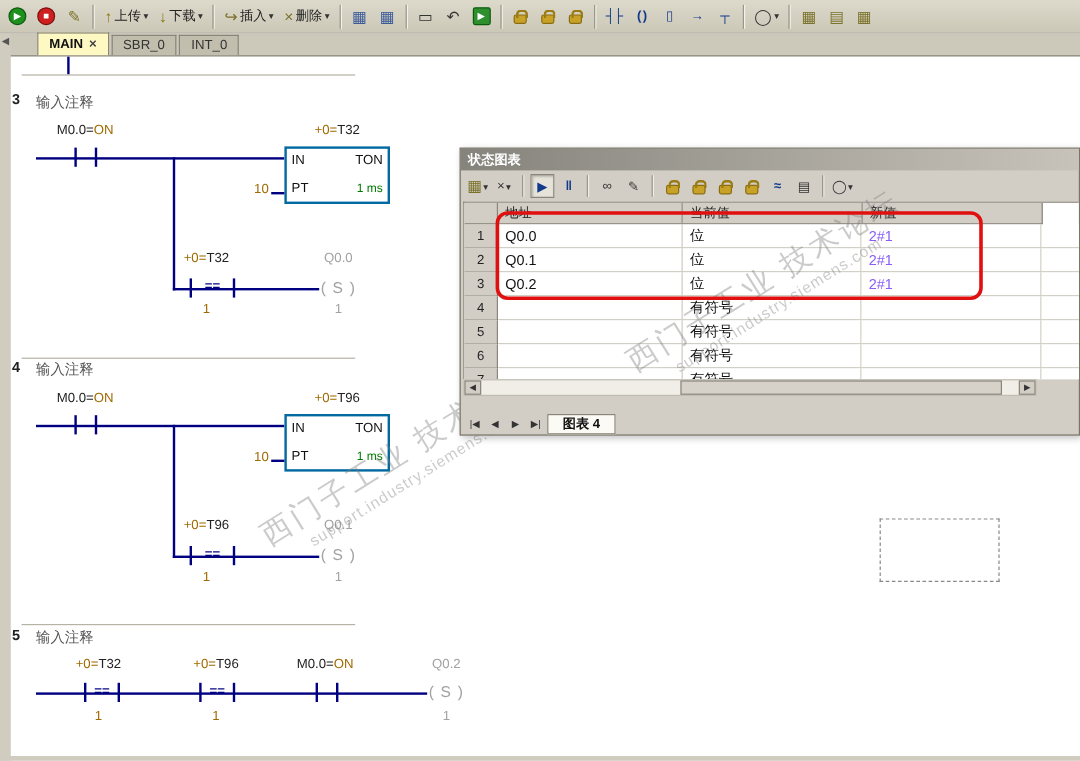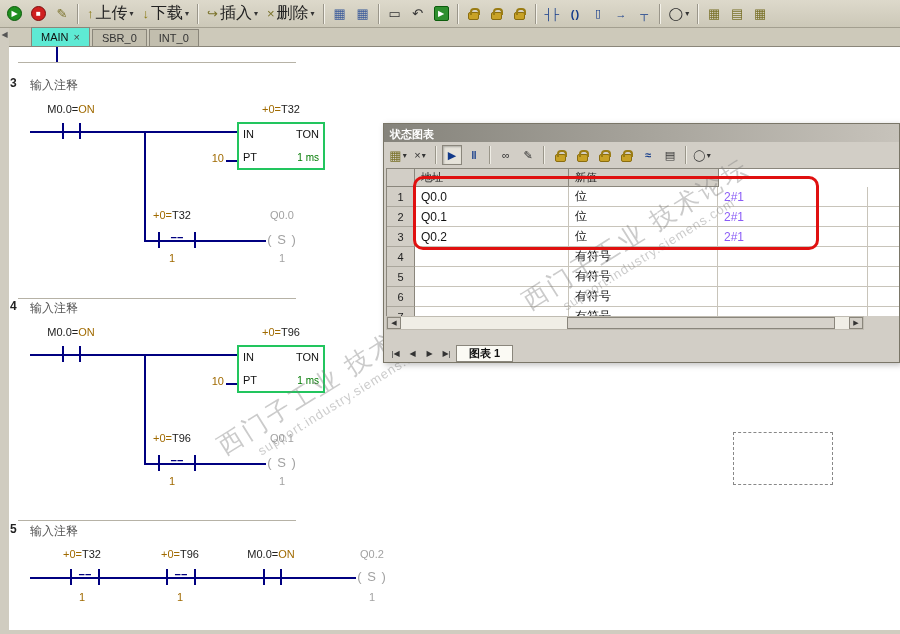--- a/index.html
+++ b/index.html
@@ -6,63 +6,63 @@
 html,body{width:900px;height:634px}
 body{position:relative;overflow:hidden;background:#fff;font-family:"Liberation Sans","DejaVu Sans",sans-serif;color:#222}
 
 .toolbar{position:absolute;left:0;top:0;width:900px;height:28px;background:linear-gradient(#ddd9cb,#ccc8b8);border-bottom:1px solid #a39f90;display:flex;align-items:center;padding:0 3px;gap:1px;z-index:30}
 .tbtn{height:22px;min-width:22px;display:flex;align-items:center;justify-content:center;gap:2px;padding:0 3px;font-size:13px;color:#333;border:1px solid transparent;border-radius:2px}
 .tsep{width:2px;height:20px;border-left:1px solid #9a968a;border-right:1px solid #f4f2ea;margin:0 3px}
 .circ{width:15px;height:15px;border-radius:50%;display:flex;align-items:center;justify-content:center;color:#fff;font-size:8px;line-height:1}
 .circ.green{background:#1f8f1f;border:1px solid #0c5c0c}
 .circ.red{background:#cf2020;border:1px solid #7c0f0f}
 .gsq{width:15px;height:15px;border-radius:2px;background:#2f8f2f;border:1px solid #0c5c0c;color:#fff;font-size:8px;display:flex;align-items:center;justify-content:center}
-.cnlabel{font-size:16px;color:#222;white-space:nowrap}
+.cnlabel{font-size:11px;color:#222;white-space:nowrap}
 .drop{font-size:8px;color:#333}
 .arrow-u{color:#8a7a10;font-weight:bold;font-size:13px}
 .arrow-d{color:#8a7a10;font-weight:bold;font-size:13px}
 .bluegrid{color:#3a5a9a;font-size:13px}
 .olivegl{color:#7a722a;font-size:13px}
 .toolgl{color:#123a8a;font-size:11px;font-weight:bold;letter-spacing:-1px}
 .mini-lock{width:11px;height:8px;background:#c8a227;border:1px solid #8a6d10;border-radius:2px;position:relative;margin-top:5px;display:inline-block}
 .mini-lock::before{content:"";position:absolute;top:-5px;left:1px;width:6px;height:5px;border:2px solid #9a7c14;border-bottom:none;border-radius:4px 4px 0 0}
 
 .tabbar{position:absolute;left:0;top:28px;width:900px;height:19px;background:#cdc9ba;border-bottom:1px solid #8a867a;display:flex;align-items:flex-end;padding-left:31px;z-index:30}
 .tab{height:17px;display:flex;align-items:center;gap:5px;padding:0 9px;font-size:11px;background:#c2beae;color:#333;border:1px solid #8a867a;border-bottom:none;margin-right:2px;white-space:nowrap}
-.tab.active{background:#5eead4;font-weight:normal;height:19px;color:#111}
+.tab.active{background:#fef9c3;font-weight:bold;height:19px;color:#111}
 .tabclose{font-size:11px;color:#444}
 .lstrip{position:absolute;left:0;top:28px;width:9px;height:606px;background:#d0ccc0;z-index:31;font-size:8px;color:#555;text-align:center;line-height:14px}
 .bstrip{position:absolute;left:0;bottom:0;width:900px;height:4px;background:#d0ccc0;z-index:29}
 
 .canvas{position:absolute;inset:0;z-index:5}
 .wh{position:absolute;height:2px;background:#000080}
 .wv{position:absolute;width:2px;background:#000080}
 .cbar{position:absolute;width:2px;height:16px;background:#000080}
 .sepline{position:absolute;height:1px;background:#b6b2a6}
 .nnum{position:absolute;font-size:12px;font-weight:bold;color:#222}
 .ncom{position:absolute;font-size:12px;color:#555}
 .llabel{position:absolute;font-size:11px;text-align:center;white-space:nowrap}
 .tr{text-align:right}
 .orange{color:#a06a00}
 .dark{color:#222}
 .gray{color:#a2a2a2}
 .cmpop{position:absolute;font-size:11px;font-weight:bold;color:#000080;text-align:center}
 .coilsym{position:absolute;font-size:13px;color:#a2a2a2;text-align:center;letter-spacing:1px}
-.tbox{position:absolute;border:2px solid #22c55e;background:#fff;font-size:11px;color:#111}
+.tbox{position:absolute;border:2px solid #0369a1;background:#fff;font-size:11px;color:#111}
 .tbox span{position:absolute;line-height:1}
 .tin{left:4px;top:5px}.ttype{right:4px;top:5px}.tpt{left:4px;bottom:5px}.tbase{right:4px;bottom:5px;color:#007a00;font-size:10px}
 
 .wm{position:absolute;display:flex;flex-direction:column;align-items:center;justify-content:center;transform:rotate(-32deg);color:rgba(125,125,125,.4);pointer-events:none}
 .wm .l1{font-size:25px;letter-spacing:3px;white-space:nowrap}
 .wm .l2{font-size:13px;letter-spacing:1px;white-space:nowrap}
 .wmA{left:430px;top:155px;width:420px;height:170px;z-index:12}
 .wmB{left:165px;top:315px;width:340px;height:140px;z-index:6}
 
 .swin{position:absolute;left:383px;top:123px;width:517px;height:240px;background:#d2cec6;border:1px solid #7a7668;box-shadow:2px 2px 6px rgba(0,0,0,.25);z-index:10}
-.stitle{height:18px;background:linear-gradient(90deg,#85837b,#c7c3bb);display:flex;align-items:flex-end;padding:0 6px;color:#fff;font-weight:bold;font-size:11px}
+.stitle{height:18px;background:linear-gradient(90deg,#85837b,#c7c3bb);display:flex;align-items:center;padding:0 6px;color:#fff;font-weight:bold;font-size:11px}
 .stoolbar{height:26px;display:flex;align-items:center;padding:0 4px;gap:2px}
 .sbtn{width:20px;height:20px;display:flex;align-items:center;justify-content:center;gap:1px;font-size:11px;color:#333;border:1px solid transparent}
 .sbtn.pressed{border:1px solid #8a867c;background:#e6e3da;box-shadow:inset 1px 1px 2px rgba(0,0,0,.25)}
 .ssep{width:2px;height:18px;border-left:1px solid #9a968a;border-right:1px solid #f0eee6;margin:0 3px}
 .navyg{color:#123a8a;font-weight:bold}
 .stablewrap{position:absolute;left:2px;top:44px;width:513px;height:148px;overflow:hidden;background:#fff;border-top:1px solid #8a867c;border-left:1px solid #8a867c}
 .shead{display:flex;height:18px}
 .shc{height:18px;background:#d2cec6;border-right:1px solid #8a867c;border-bottom:1px solid #8a867c;font-size:11px;color:#222;display:flex;align-items:center;padding-left:6px;flex:none}
 .srow{display:flex;height:20px}
 .snum{width:28px;height:20px;flex:none;background:#d2cec6;border-right:1px solid #8a867c;border-bottom:1px solid #aaa69c;font-size:11px;display:flex;align-items:center;justify-content:center;color:#222}
@@ -323,20 +323,21 @@
     <div class="sbtn">
         <span>◯</span>
         <span class="drop">▾</span>
       </div>
   </div>
 
   <div class="stablewrap">
     <div class="shead">
       <div class="shc" style="width:28px"></div>
       <div class="shc w-addr">地址</div>
+      <div class="shc w-cur">当前值</div>
       <div class="shc w-new">新值</div>
     </div>
     <div class="srow">
       <div class="snum">1</div>
       <div class="scell w-addr">Q0.0</div>
       <div class="scell w-fmt">位</div>
       <div class="scell w-cur curval">2#1</div>
       <div class="scell w-new"></div>
     </div>
     <div class="srow">
@@ -387,21 +388,21 @@
     <div class="sarrow" style="left:0">◀</div>
     <div class="sthumb"></div>
     <div class="sarrow" style="right:0">▶</div>
   </div>
 
   <div class="stabs">
     <div class="snav">|◀</div>
     <div class="snav">◀</div>
     <div class="snav">▶</div>
     <div class="snav">▶|</div>
-    <div class="ssheet">图表 1</div>
+    <div class="ssheet">图表 4</div>
   </div>
 </div>
 
 <div class="wm wmA">
   <span class="l1">西门子工业 技术论坛</span>
   <span class="l2">support.industry.siemens.com</span>
 </div>
 
 <div class="redbox"></div>
 <div class="dashbox"></div>

